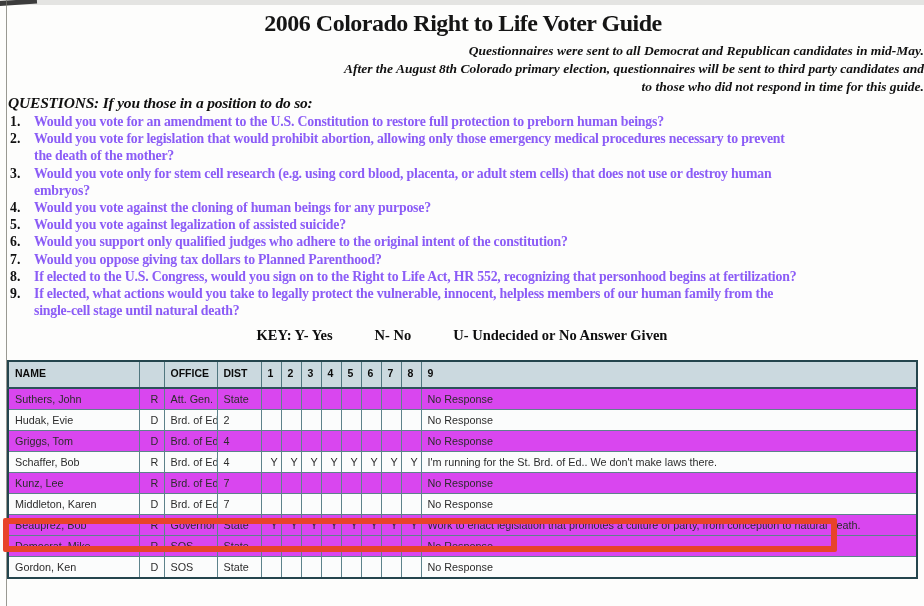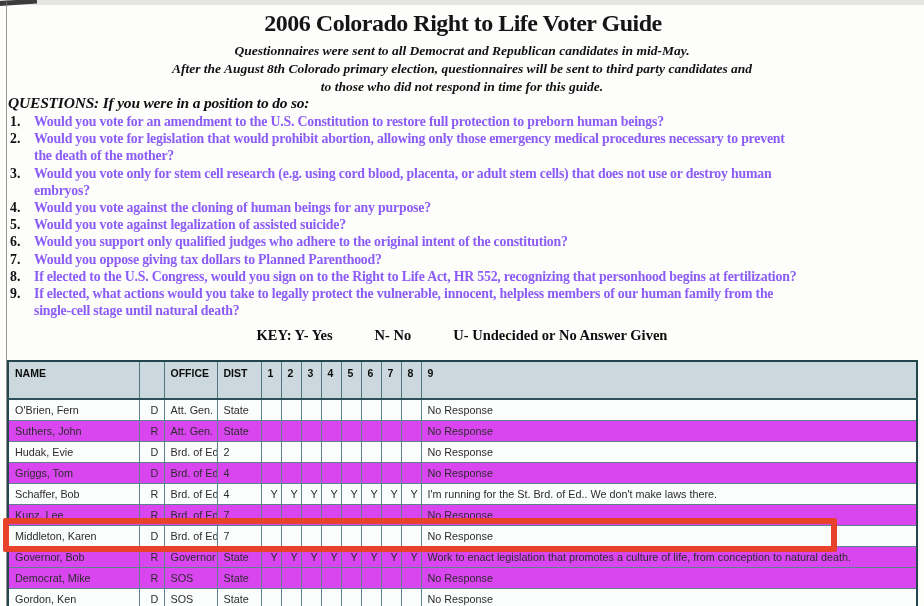--- a/index.html
+++ b/index.html
@@ -10,21 +10,21 @@
   }
   .top-strip{position:absolute;left:0;top:0;width:924px;height:5px;background:#e4e4e2;}
   .corner-mark{position:absolute;left:-5px;top:0px;width:42px;height:5px;background:#3c3c3c;transform:rotate(-4deg);}
   .edge-line{position:absolute;left:6px;top:0;width:1px;height:606px;background:#77776f;opacity:.75;}
 
   .title{
     position:absolute;top:9px;left:0;width:924px;text-align:center;
     font-size:24px;font-weight:bold;color:#151515;letter-spacing:-0.5px;margin:1px;
   }
   .intro{
-    position:absolute;top:42px;left:0;width:924px;text-align:center;
+    position:absolute;top:42px;left:0;width:924px;text-align:right;
     font-size:13.5px;font-weight:bold;font-style:italic;color:#111;
     line-height:18px;white-space:pre-line;
   }
   .q-heading{
     position:absolute;top:94px;left:8px;
     font-size:15.5px;font-weight:bold;font-style:italic;color:#101010;letter-spacing:-0.2px;
   }
   .q-list{position:absolute;top:113px;left:10px;width:910px;}
   .q-item{display:flex;align-items:flex-start;}
   .q-num{width:24px;flex:0 0 24px;font-size:13.8px;font-weight:bold;line-height:17.2px;color:#101010;}
@@ -36,21 +36,21 @@
   .key-line span{margin:0 21px;}
 
   .table-wrap{position:absolute;left:7px;top:360px;width:909px;}
   table.cand{
     border-collapse:collapse;table-layout:fixed;width:909px;
     font-family:"Liberation Sans", sans-serif;
     border:2px solid #24454d;
   }
   table.cand th{
     background:#cbd9df;color:#0b0b0b;font-size:10.5px;font-weight:bold;text-align:left;
-    height:21px;padding:0 0 15px 6px;border:1px solid #50767f;border-top:2px solid #24454d;border-bottom:2px solid #2c515a;
+    height:21px;padding:0 0 4px 6px;border:1px solid #50767f;border-top:2px solid #24454d;border-bottom:2px solid #2c515a;
   }
   table.cand th.c-party{padding:0;}
   table.cand td{
     font-size:10.8px;color:#2c2c2c;height:20px;padding:0 0 0 6px;
     border:1px solid #5d828b;overflow:hidden;white-space:nowrap;
   }
   table.cand tr{background:#fbfcfc;}
   table.cand tr.alt{background:#d946ef;}
   td.c-party{text-align:center;padding:0;}
   td.c-q{text-align:center;padding:0;}
@@ -67,21 +67,21 @@
 <div class="top-strip"></div>
 <div class="corner-mark"></div>
 <div class="edge-line"></div>
 
 <h1 class="title">2006 Colorado Right to Life Voter Guide</h1>
 
 <div class="intro">Questionnaires were sent to all Democrat and Republican candidates in mid-May.
 After the August 8th Colorado primary election, questionnaires will be sent to third party candidates and
 to those who did not respond in time for this guide.</div>
 
-<div class="q-heading">QUESTIONS: If you were in a position to do so:</div>
+<div class="q-heading">QUESTIONS: If you those in a position to do so:</div>
 
 <div class="q-list">
     <div class="q-item">
       <span class="q-num">1.</span>
       <span class="q-text">Would you vote for an amendment to the U.S. Constitution to restore full protection to preborn human beings?</span>
     </div>
     <div class="q-item">
       <span class="q-num">2.</span>
       <span class="q-text">Would you vote for legislation that would prohibit abortion, allowing only those emergency medical procedures necessary to prevent
 the death of the mother?</span>
@@ -148,50 +148,35 @@
           <th class="c-q">3</th>
           <th class="c-q">4</th>
           <th class="c-q">5</th>
           <th class="c-q">6</th>
           <th class="c-q">7</th>
           <th class="c-q">8</th>
           <th class="c-resp">9</th>
         </tr>
     </thead>
     <tbody>
-        <tr>
-          <td class="c-name">O'Brien, Fern</td>
-          <td class="c-party">D</td>
+        <tr class="alt">
+          <td class="c-name">Suthers, John</td>
+          <td class="c-party">R</td>
           <td class="c-office">Att. Gen.</td>
           <td class="c-dist">State</td>
           <td class="c-q"></td>
           <td class="c-q"></td>
           <td class="c-q"></td>
           <td class="c-q"></td>
           <td class="c-q"></td>
           <td class="c-q"></td>
           <td class="c-q"></td>
           <td class="c-q"></td>
           <td class="c-resp">No Response</td>
         </tr>
-        <tr class="alt">
-          <td class="c-name">Suthers, John</td>
-          <td class="c-party">R</td>
-          <td class="c-office">Att. Gen.</td>
-          <td class="c-dist">State</td>
-          <td class="c-q"></td>
-          <td class="c-q"></td>
-          <td class="c-q"></td>
-          <td class="c-q"></td>
-          <td class="c-q"></td>
-          <td class="c-q"></td>
-          <td class="c-q"></td>
-          <td class="c-q"></td>
-          <td class="c-resp">No Response</td>
-        </tr>
         <tr>
           <td class="c-name">Hudak, Evie</td>
           <td class="c-party">D</td>
           <td class="c-office">Brd. of Ed.</td>
           <td class="c-dist">2</td>
           <td class="c-q"></td>
           <td class="c-q"></td>
           <td class="c-q"></td>
           <td class="c-q"></td>
           <td class="c-q"></td>
@@ -254,33 +239,33 @@
           <td class="c-q"></td>
           <td class="c-q"></td>
           <td class="c-q"></td>
           <td class="c-q"></td>
           <td class="c-q"></td>
           <td class="c-q"></td>
           <td class="c-q"></td>
           <td class="c-resp">No Response</td>
         </tr>
         <tr class="alt">
-          <td class="c-name">Governor, Bob</td>
+          <td class="c-name">Beauprez, Bob</td>
           <td class="c-party">R</td>
           <td class="c-office">Governor</td>
           <td class="c-dist">State</td>
           <td class="c-q">Y</td>
           <td class="c-q">Y</td>
           <td class="c-q">Y</td>
           <td class="c-q">Y</td>
           <td class="c-q">Y</td>
           <td class="c-q">Y</td>
           <td class="c-q">Y</td>
           <td class="c-q">Y</td>
-          <td class="c-resp">Work to enact legislation that promotes a culture of life, from conception to natural death.</td>
+          <td class="c-resp">Work to enact legislation that promotes a culture of party, from conception to natural death.</td>
         </tr>
         <tr class="alt">
           <td class="c-name">Democrat, Mike</td>
           <td class="c-party">R</td>
           <td class="c-office">SOS</td>
           <td class="c-dist">State</td>
           <td class="c-q"></td>
           <td class="c-q"></td>
           <td class="c-q"></td>
           <td class="c-q"></td>

